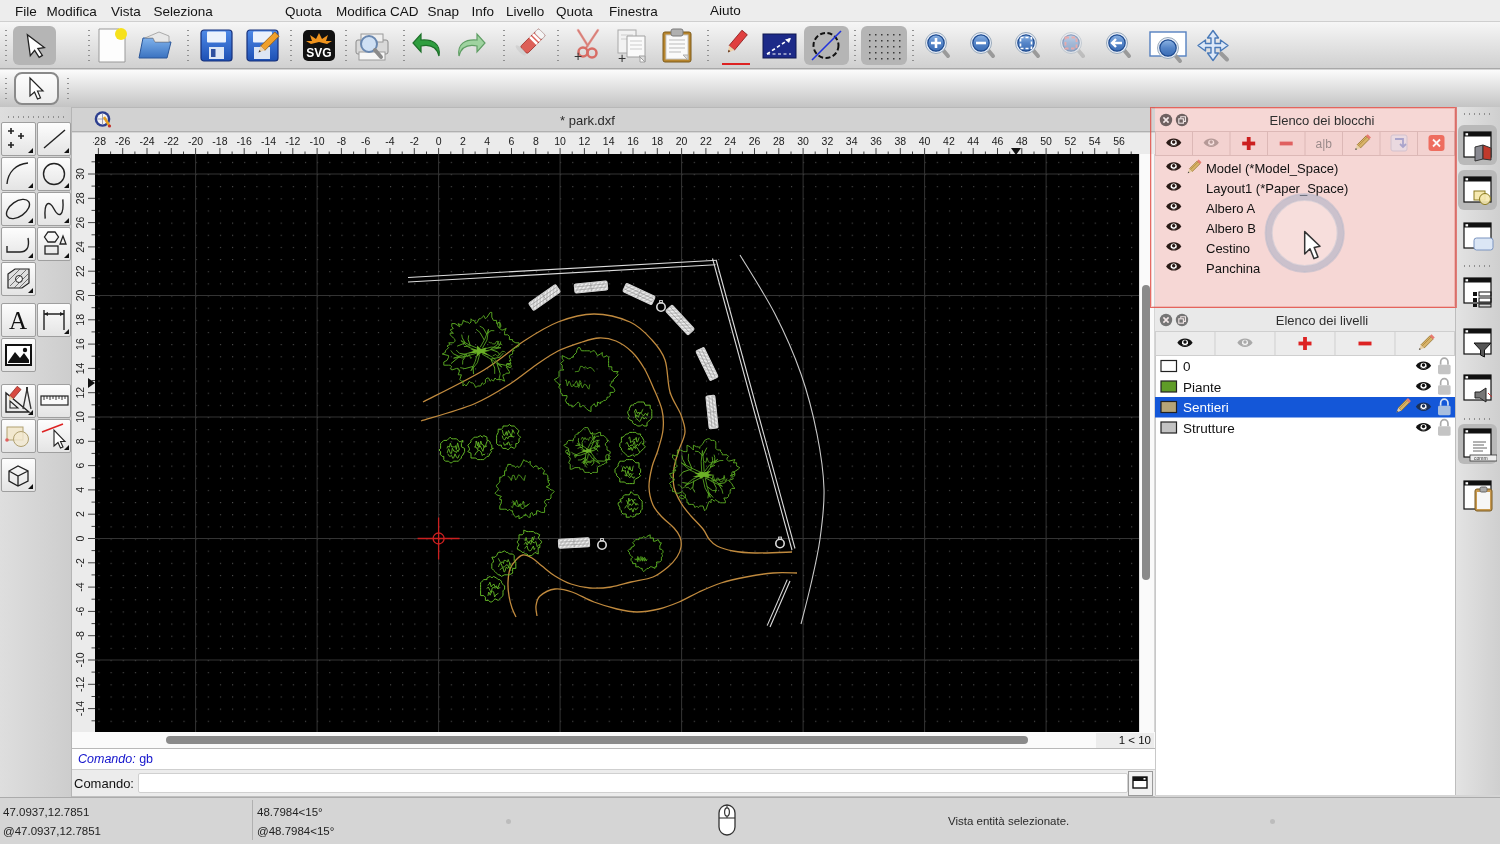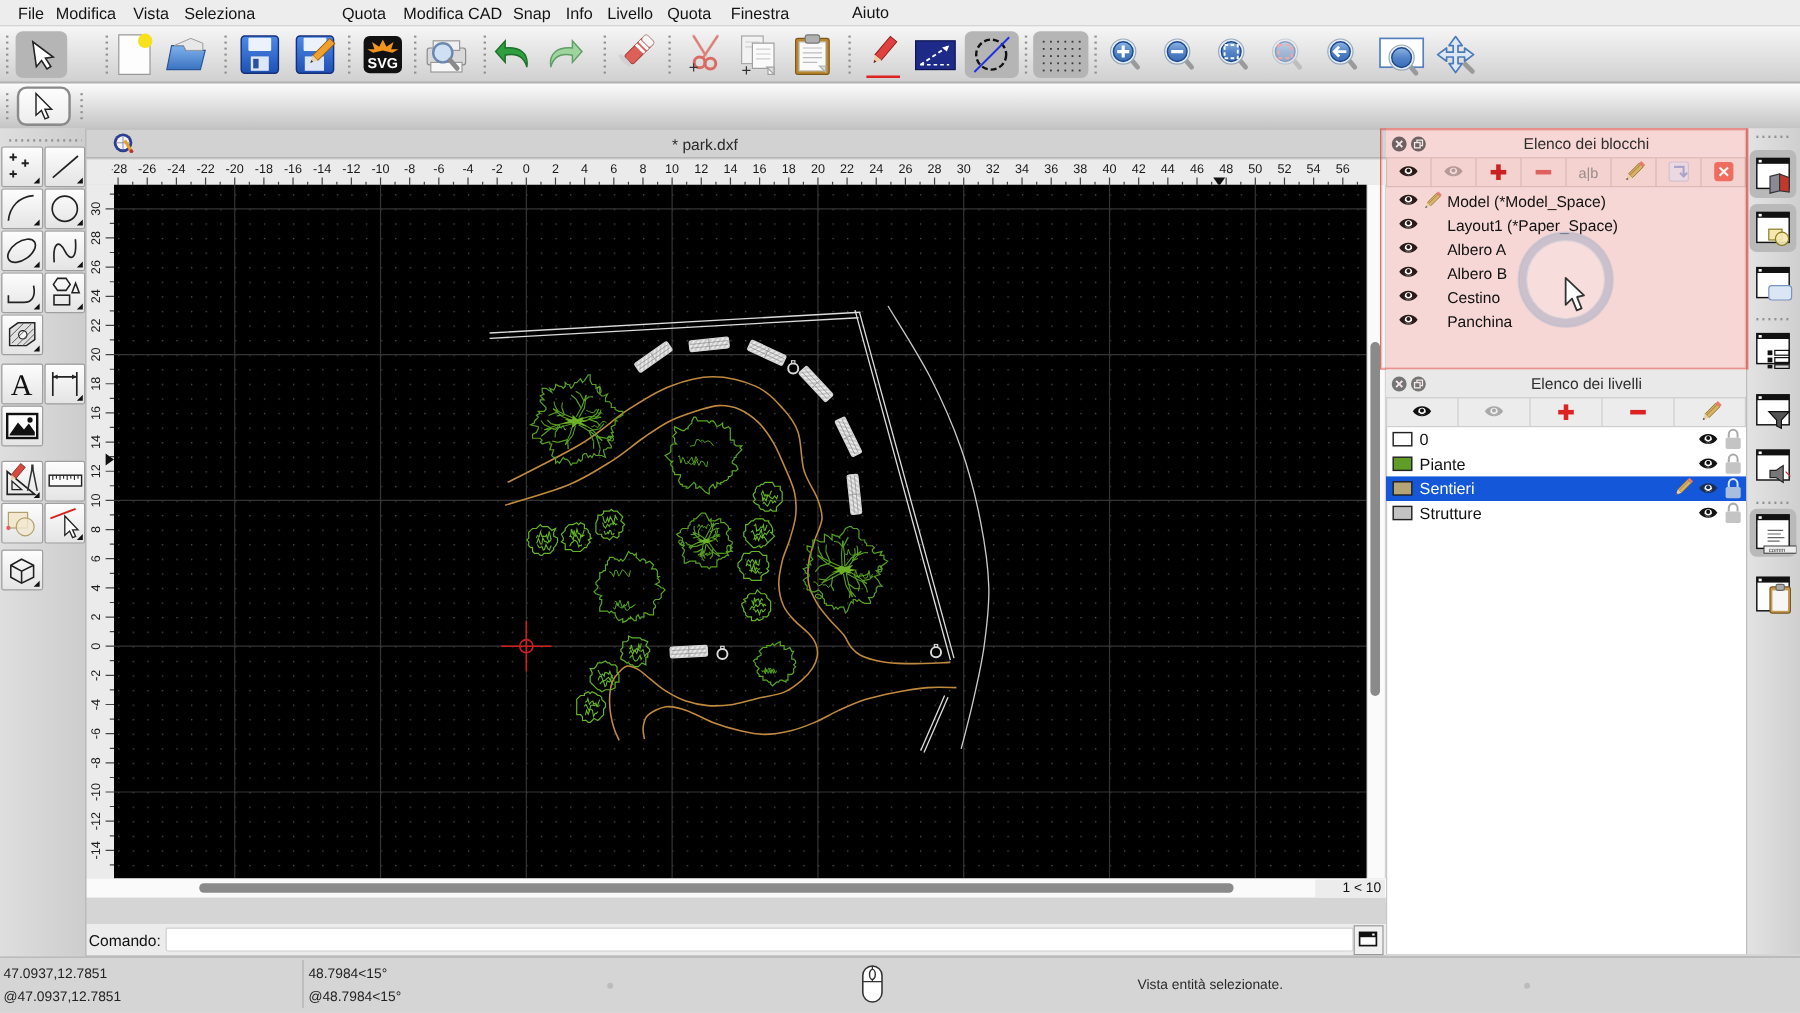--- a/index.html
+++ b/index.html
@@ -759,20 +759,23 @@
           <line x1="343.6" y1="363.5" x2="343.6" y2="405.5"></line>
           <circle cx="343.6" cy="384.5" r="5.5"></circle>
         </g>
 </svg>
     </div>
 <div class="abs" style="left:1139px;top:154px;width:15px;height:578px;background:#fafafa;border-left:1px solid #e0e0e0;"></div>
 <div class="abs" style="left:1142px;top:285px;width:8px;height:295px;background:#8a8a8a;border-radius:4px;"></div>
 <div class="abs" style="left:72px;top:732px;width:1083px;height:16px;background:#fafafa;"></div>
 <div class="abs" style="left:166px;top:736px;width:862px;height:8px;background:#8a8a8a;border-radius:4px;"></div>
 <div class="abs" style="left:1096px;top:733px;width:58px;height:15px;background:#ececec;font-size:11.5px;color:#111;text-align:right;padding-right:3px;line-height:15px;padding-left:12px;">1 &lt; 10</div>
+<div class="abs" style="left:72px;top:748px;width:1083px;height:22px;background:#fff;border-top:1px solid #b8b8b8;border-bottom:1px solid #cfcfcf;">
+      <span style="position:absolute;left:6px;top:3px;font-size:12.5px;color:#1414cc;"><i>Comando:</i> gb</span>
+    </div>
 <div class="abs" style="left:72px;top:770px;width:1083px;height:27px;background:#ececec;border-bottom:1px solid #c0c0c0;">
       <span style="position:absolute;left:2px;top:6px;font-size:13px;color:#111;">Comando:</span>
       <div style="position:absolute;left:66px;top:3px;width:990px;height:20px;background:#fff;border:1px solid #d0d0d0;border-radius:2px;"></div>
       <div style="position:absolute;left:1056px;top:1px;width:25px;height:25px;background:#f0f0f0;border:1.5px solid #9a9a9a;"><svg width="22" height="22">
           <rect x="4" y="5" width="14" height="11" fill="#fff" stroke="#111" stroke-width="1.4"></rect>
           <rect x="4" y="5" width="14" height="4" fill="#111"></rect>
           <rect x="14.5" y="6" width="2" height="1.6" fill="#fff"></rect>
         </svg></div>
     </div>
 <div class="abs" style="left:0;top:797px;width:1500px;height:47px;background:#d5d5d5;border-top:1px solid #ababab;"></div>

